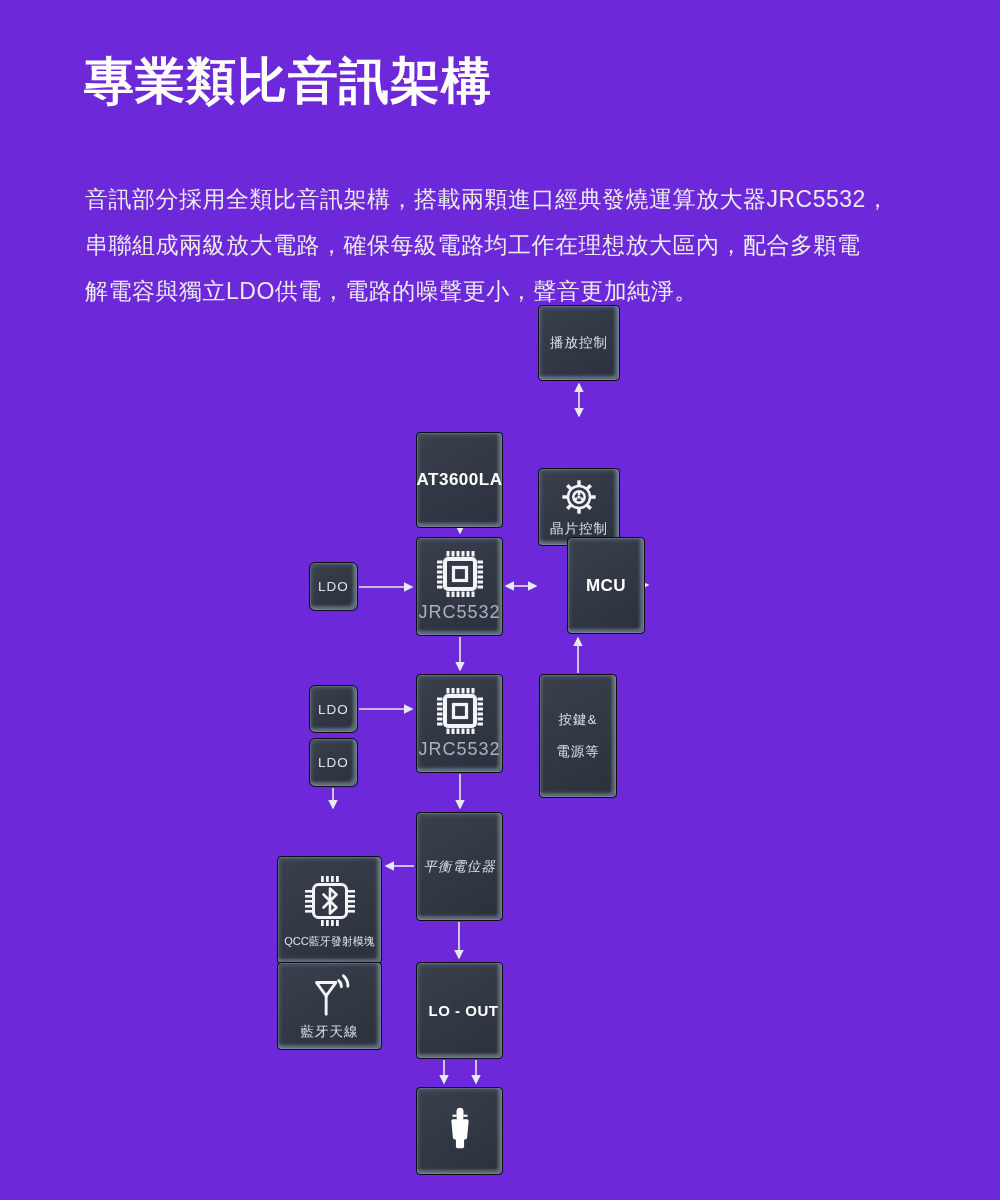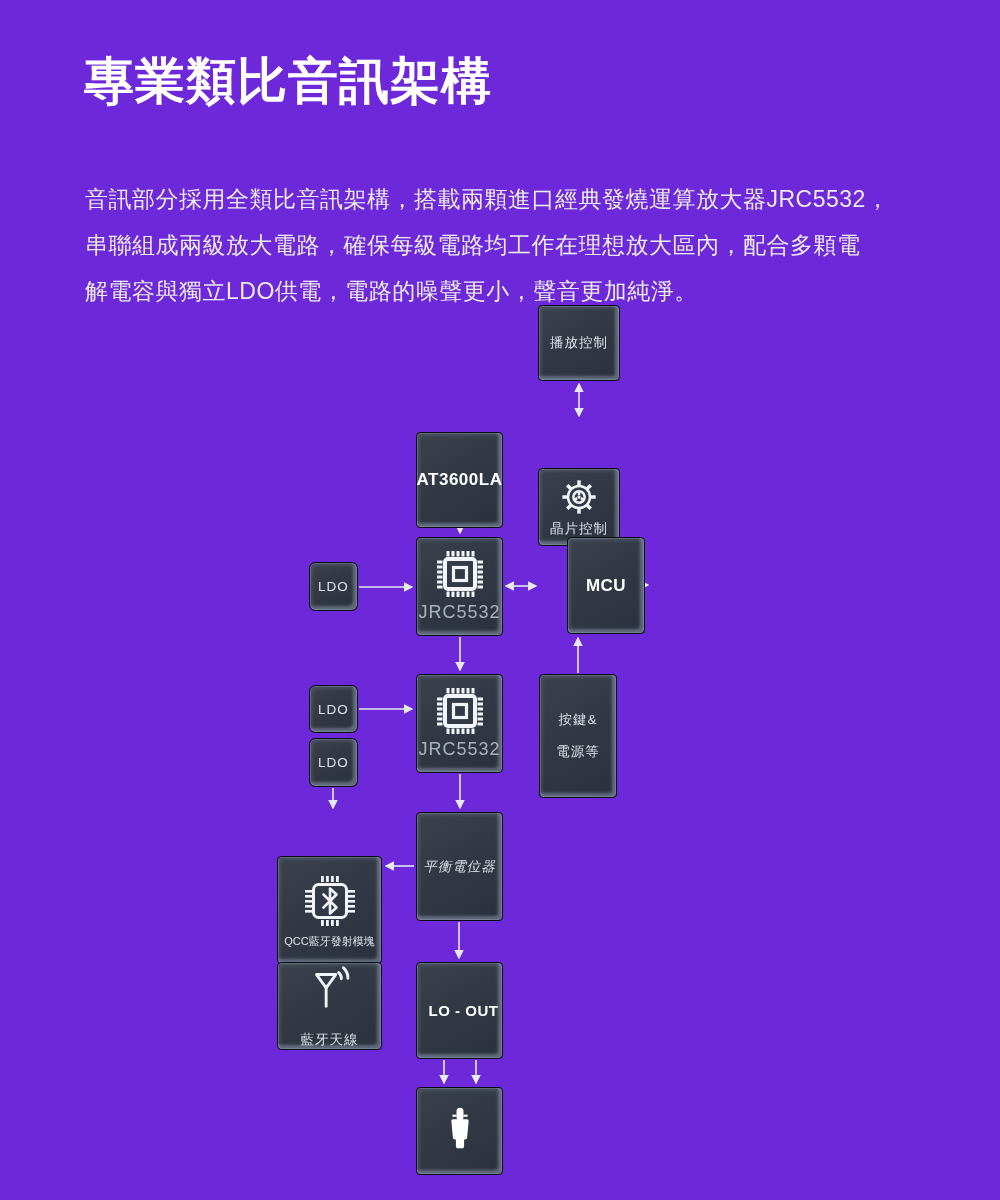--- a/index.html
+++ b/index.html
@@ -228,21 +228,21 @@
         <rect x="12.5" y="12.5" width="33" height="33" rx="5" fill="none" stroke="#f2f4f7" stroke-width="3"></rect>
         <path d="M22.5 22.5 L35.5 35.5 L29 41.5 L29 16.5 L35.5 22.5 L22.5 35.5" fill="none" stroke="#f2f4f7" stroke-width="2.6" stroke-linecap="round" stroke-linejoin="round"></path>
       </svg>
       <span class="lbl-sm">QCC藍牙發射模塊</span>
     </div>
 
     <div class="box" style="left:416px;top:812px;width:87px;height:109px;font-style:italic;">
       <span class="lbl">平衡電位器</span>
     </div>
 
-    <div class="box" style="left:277px;top:962px;width:105px;height:88px;gap:2px;justify-content:space-between;">
+    <div class="box" style="left:277px;top:962px;width:105px;height:88px;gap:2px;">
       <svg class="icon" width="52" height="50" viewBox="0 0 54 52">
         <g fill="none" stroke="#f2f4f7" stroke-width="3" stroke-linecap="round" stroke-linejoin="round">
           <path d="M13 12 H33 L23 26 Z"></path>
           <line x1="23" y1="24" x2="23" y2="45"></line>
           <path d="M36 10 a8 8 0 0 1 2.8 6.4"></path>
           <path d="M41 5 a14 14 0 0 1 4.6 10.8"></path>
         </g>
       </svg>
       <span class="lbl">藍牙天線</span>
     </div>

